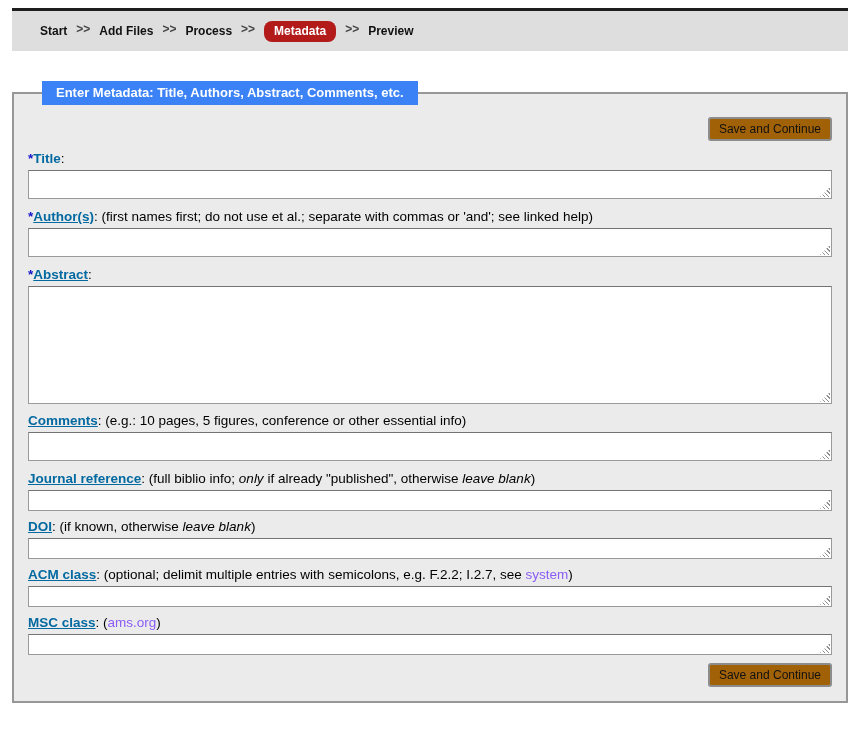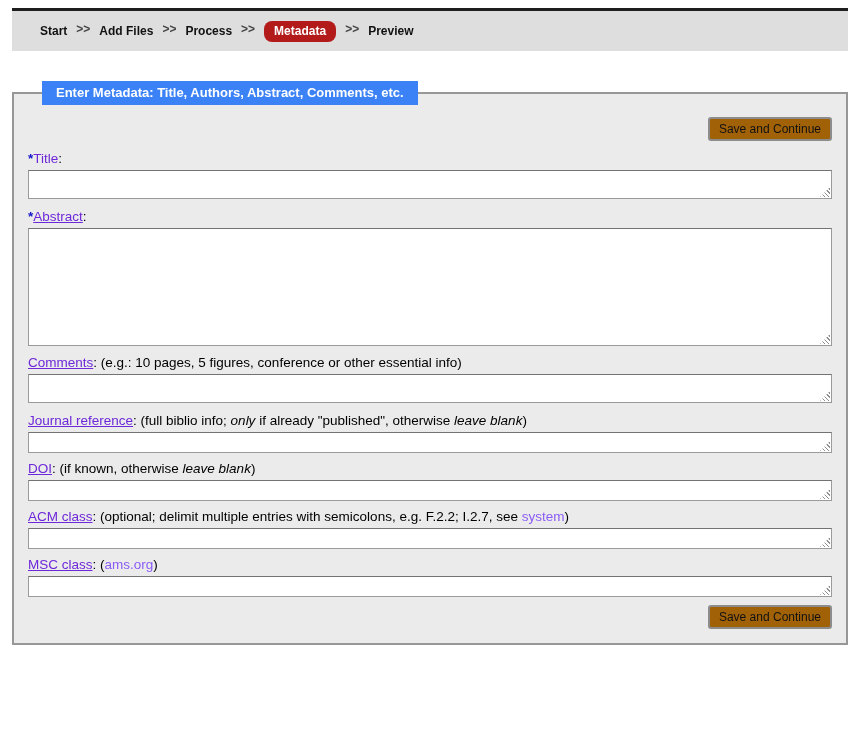--- a/index.html
+++ b/index.html
@@ -51,21 +51,21 @@
     font-family:"Liberation Sans","DejaVu Sans",sans-serif;
     font-size:12px; color:#111;
     background:#a16207;
     border:2px solid #8c8c8c; border-radius:3px;
     padding:3px 9px; cursor:pointer;
   }
 
   
   .field-label { font-size:13.5px; margin:0 0 3px; line-height:16px; }
   .star { color:#1414cc; font-weight:bold; }
-  a.lbl { color:#6d28d9; font-weight:normal; text-decoration:none; cursor:pointer; }
+  a.lbl { color:#0369a1; font-weight:bold; text-decoration:none; cursor:pointer; }
   a.lbl.u { text-decoration:underline; }
   .hint { color:#000; }
   .hint .it { font-style:italic; }
   .hint a.lnk { color:#8b5cf6; text-decoration:none; cursor:pointer; }
 
   .box { position:relative; }
   .box textarea {
     display:block; width:100%;
     border:1px solid #9a9a9a; border-top-color:#737373;
     background:#fff; resize:none;
@@ -93,20 +93,27 @@
 <fieldset class="metabox">
   <legend class="metalegend">Enter Metadata: Title, Authors, Abstract, Comments, etc.</legend>
 
   <div class="btnrow-top">
     <button class="savebtn">Save and Continue</button>
   </div>
 
   <div>
       <div>
         <div class="field-label"><span class="star">*</span><a class="lbl">Title</a><span class="hint"><span>:</span></span></div>
+        <div class="box sz-norm">
+          <textarea style=""></textarea>
+          <span class="grip"></span>
+        </div>
+      </div>
+      <div>
+        <div class="field-label"><span class="star">*</span><a class="lbl u">Author(s)</a><span class="hint"><span>: (first names first; do not use et al.; separate with commas or 'and'; see linked help)</span></span></div>
         <div class="box sz-norm">
           <textarea style=""></textarea>
           <span class="grip"></span>
         </div>
       </div>
       <div>
         <div class="field-label"><span class="star">*</span><a class="lbl u">Abstract</a><span class="hint"><span>:</span></span></div>
         <div class="box sz-large">
           <textarea style=""></textarea>
           <span class="grip"></span>

